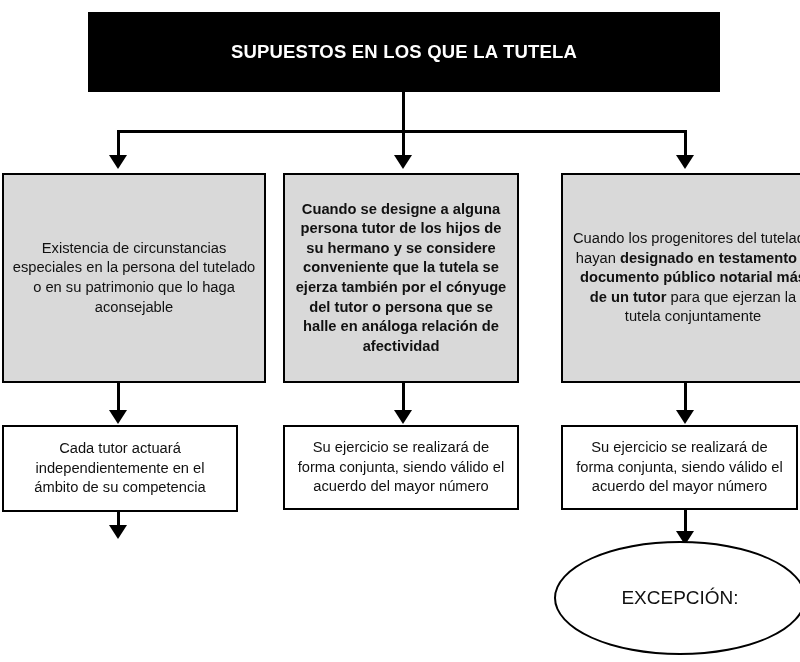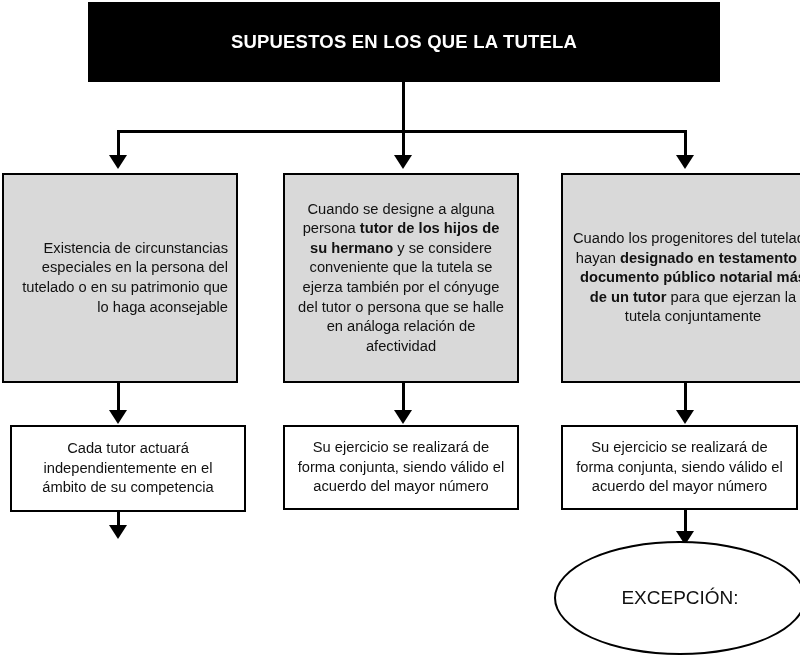--- a/index.html
+++ b/index.html
@@ -15,21 +15,21 @@
     width: 800px;
     height: 662px;
     background: #ffffff;
     overflow: hidden;
   }
 
   
   .title-banner {
     position: absolute;
     left: 88px;
-    top: 2px;
+    top: 12px;
     width: 632px;
     height: 80px;
     background: #000000;
     color: #ffffff;
     display: flex;
     flex-direction: column;
     align-items: center;
     justify-content: center;
     font-weight: bold;
     font-size: 18.5px;
@@ -131,33 +131,33 @@
     <div class="arrowhead" style="left:109px; top:525px;"></div>
 
     <div class="vline" style="left:684px; top:510px; height:24px;"></div>
     <div class="arrowhead" style="left:676px; top:531px;"></div>
   </div>
 
   <div class="title-banner">
     <span class="tline">SUPUESTOS EN LOS QUE LA TUTELA</span>
   </div>
 
-  <div class="node gray" style="left:2px; top:173px; width:236px; height:210px;text-align:right;">
+  <div class="node gray" style="left:2px; top:173px; width:264px; height:210px;">
     <span class="txt">Existencia de circunstancias especiales en la persona del tutelado o en su patrimonio que lo haga aconsejable</span>
   </div>
 
-  <div class="node gray" style="left:283px; top:173px; width:236px; height:210px;">
+  <div class="node gray" style="left:283px; top:173px; width:236px; height:210px;font-weight:bold;">
     <span class="txt"><span>Cuando se designe a alguna persona </span><b>tutor de los hijos de su hermano</b><span> y se considere conveniente que la tutela se ejerza también por el cónyuge del tutor o persona que se halle en análoga relación de afectividad</span></span>
   </div>
 
   <div class="node gray" style="left:561px; top:173px; width:264px; height:210px;">
     <span class="txt"><span>Cuando los progenitores del tutelado hayan </span><b>designado en testamento o documento público notarial más de un tutor</b><span> para que ejerzan la tutela conjuntamente</span></span>
   </div>
 
-  <div class="node white" style="left:2px; top:425px; width:236px; height:87px;margin-left:8px;">
+  <div class="node white" style="left:2px; top:425px; width:236px; height:87px;">
     <span class="txt">Cada tutor actuará independientemente en el ámbito de su competencia</span>
   </div>
 
   <div class="node white" style="left:283px; top:425px; width:236px; height:85px;">
     <span class="txt">Su ejercicio se realizará de forma conjunta, siendo válido el acuerdo del mayor número</span>
   </div>
 
   <div class="node white" style="left:561px; top:425px; width:237px; height:85px;">
     <span class="txt">Su ejercicio se realizará de forma conjunta, siendo válido el acuerdo del mayor número</span>
   </div>

